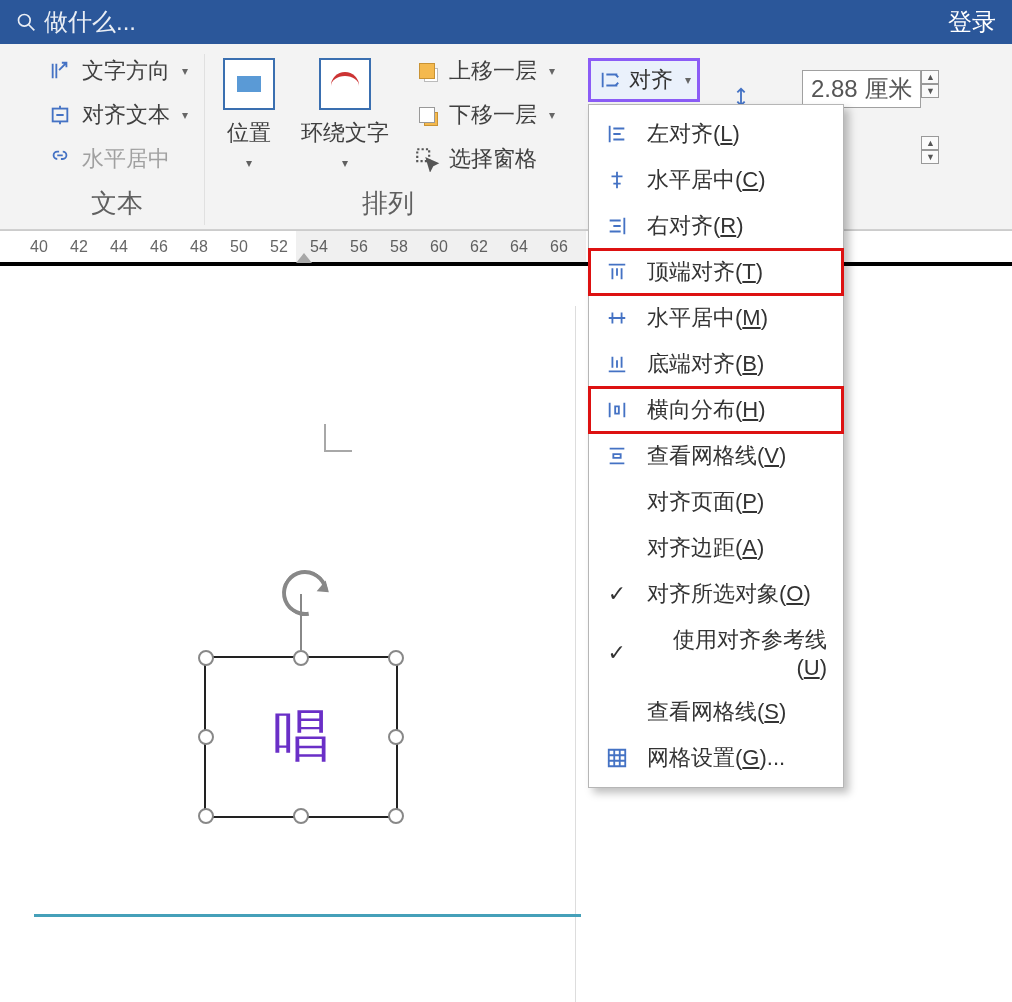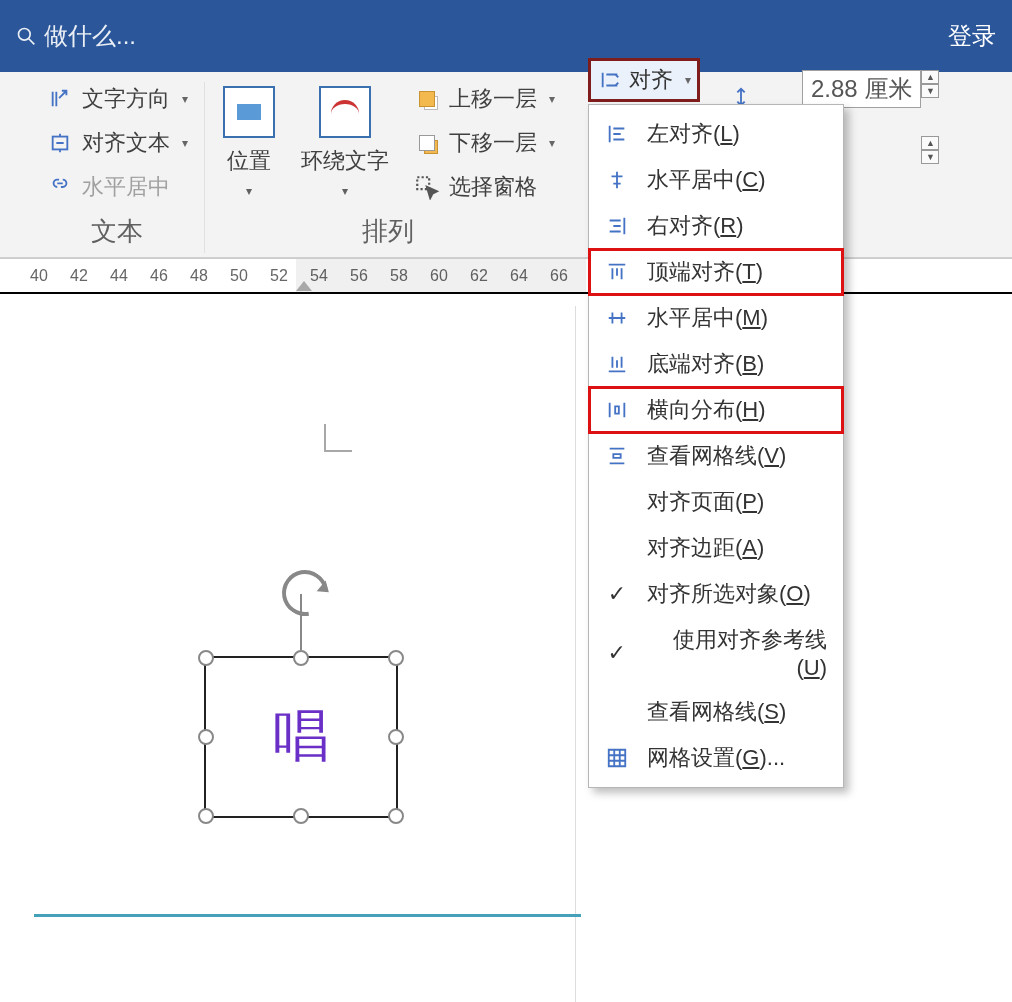--- a/index.html
+++ b/index.html
@@ -1,19 +1,19 @@
 <!DOCTYPE html>
 <html><head>
 <meta charset="utf-8">
 <style>
   * { box-sizing: border-box; margin: 0; padding: 0; font-family: "Microsoft YaHei", "Segoe UI", sans-serif; }
   body { width: 1012px; height: 1002px; background: #fff; overflow: hidden; position: relative; }
 
   
-  .titlebar { background: #2b579a; color: #fff; height: 72px; display: flex; align-items: center; padding: 0 16px; justify-content: space-between; }
+  .titlebar { background: #2b579a; color: #fff; height: 44px; display: flex; align-items: center; padding: 0 16px; justify-content: space-between; }
   .search-wrap { display: flex; align-items: center; gap: 8px; font-size: 24px; opacity: .9; }
   .search-wrap svg { width: 20px; height: 20px; }
   .login { font-size: 24px; }
 
   
   .ribbon { background: #f3f3f3; border-bottom: 1px solid #d0d0d0; padding: 10px 0 4px 30px; display: flex; }
   .group { display: flex; flex-direction: column; align-items: center; padding: 0 12px; border-right: 1px solid #e0e0e0; }
   .group:last-child { border-right: none; }
   .group-body { display: flex; align-items: flex-start; gap: 14px; }
   .group-label { color: #606060; font-size: 26px; margin-top: 10px; margin-bottom: 4px; }
@@ -25,41 +25,41 @@
   .icon-box { width: 52px; height: 52px; border: 2px solid #3a6fb0; background: #fff; display: flex; align-items: center; justify-content: center; }
   .icon-box .inner { width: 24px; height: 16px; background: #5a9ad6; }
   .icon-box .arc { width: 28px; height: 18px; position: relative; }
   .icon-box .arc::after { content:""; position:absolute; left:0; right:0; bottom:3px; height:14px; border-top:4px solid #c33; border-radius: 14px 14px 0 0; }
   .mini-ic { width: 28px; height: 22px; display:inline-flex; align-items:center; justify-content:center; }
   .sq-y { width:14px; height:14px; background:#f4b94e; outline:1px solid #c99334; box-shadow: 4px 4px 0 -1px #fff, 4px 4px 0 0 #bbb; }
   .sq-b { width:14px; height:14px; background:#fff; outline:1px solid #999; box-shadow: 4px 4px 0 -1px #f4b94e, 4px 4px 0 0 #c99334; }
   .sel-ic svg { width: 26px; height: 26px; }
   .chev-sm { font-size: 12px; color: #666; margin-left: 4px; }
 
-  .align-btn { border: 3px solid #7f1d1d; background: #eaf1fb; padding: 4px 6px 4px 8px; display:flex; align-items:center; gap:8px; color:#333; font-size:22px; position: absolute; left: 588px; top: 58px; }
+  .align-btn { border: 3px solid #8b5cf6; background: #eaf1fb; padding: 4px 6px 4px 8px; display:flex; align-items:center; gap:8px; color:#333; font-size:22px; position: absolute; left: 588px; top: 58px; }
 
   .size-area { position: absolute; top: 70px; left: 730px; display:flex; align-items:center; gap:10px; }
   .spin-ic { display:flex; flex-direction:column; gap:18px; }
   .spin-ic span { width:22px; height:22px; }
   .val { border:1px solid #a0a0a0; background:#fff; padding: 2px 8px; font-size:24px; color:#555; display:flex; align-items:center; }
   .spinners { display:flex; flex-direction:column; }
   .spinners .s { width:18px; height:14px; border:1px solid #999; background:#fafafa; display:flex; align-items:center; justify-content:center; font-size:9px; color:#555; }
   .val-col { display:flex; flex-direction:column; gap:28px; }
   .val-row { display:flex;padding-left:40px; }
 
   
   .dropdown { position:absolute; left: 588px; top: 104px; width: 256px; background:#fff; border:1px solid #b6b6b6; box-shadow: 5px 5px 8px rgba(0,0,0,.25); padding: 6px 0; z-index: 20; text-align: right; }
   .dd-item { display:flex; align-items:center; gap: 16px; padding: 8px 16px 8px 14px; font-size:22px; color:#333; position: relative; }
   .dd-item .lic { width: 28px; display:flex; justify-content:center; color:#4472c4; }
   .dd-item .lic.chk { color:#333; }
   .dd-item .lbl .ul { text-decoration: underline; }
   .dd-item.hi { outline: 3px solid #d11; outline-offset: -2px; }
 
   
-  .ruler { background:#fff; height: 36px; border-top:1px solid #ccc; border-bottom:2px solid #000000; position:relative; font-size:16px; color:#666; padding-left: 30px; display:flex; align-items:center; gap: 24px; }
+  .ruler { background:#fff; height: 36px; border-top:1px solid #ccc; border-bottom:4px solid #000000; position:relative; font-size:16px; color:#666; padding-left: 30px; display:flex; align-items:center; gap: 24px; }
   .ruler .n { width: 16px; text-align:center; }
   .ruler .marker { position:absolute; left: 296px; top: 22px; }
   .ruler .marker::after { content:""; display:block; width:0; height:0; border-left:8px solid transparent; border-right:8px solid transparent; border-bottom:10px solid #a8a8a8; }
   .ruler .shade { position:absolute; left:296px; top:0; bottom:0; width: 290px; background: rgba(0,0,0,.06); }
 
   
   .docwrap { position:absolute; left:28px; top: 306px; right: 0; bottom: 0; background:#fff; }
   .page { position:absolute; left:0; top:0; width: 548px; height: 700px; background:#fff; border-right:1px solid #ddd; }
   .corner { position:absolute; left: 296px; top: 118px; width:28px; height:28px; border-left:2px solid #a8a8a8; border-bottom:2px solid #a8a8a8; }
   .box { position:absolute; left:176px; top: 350px; width:194px; height:162px; border:2px solid #222; background:#fff; }

